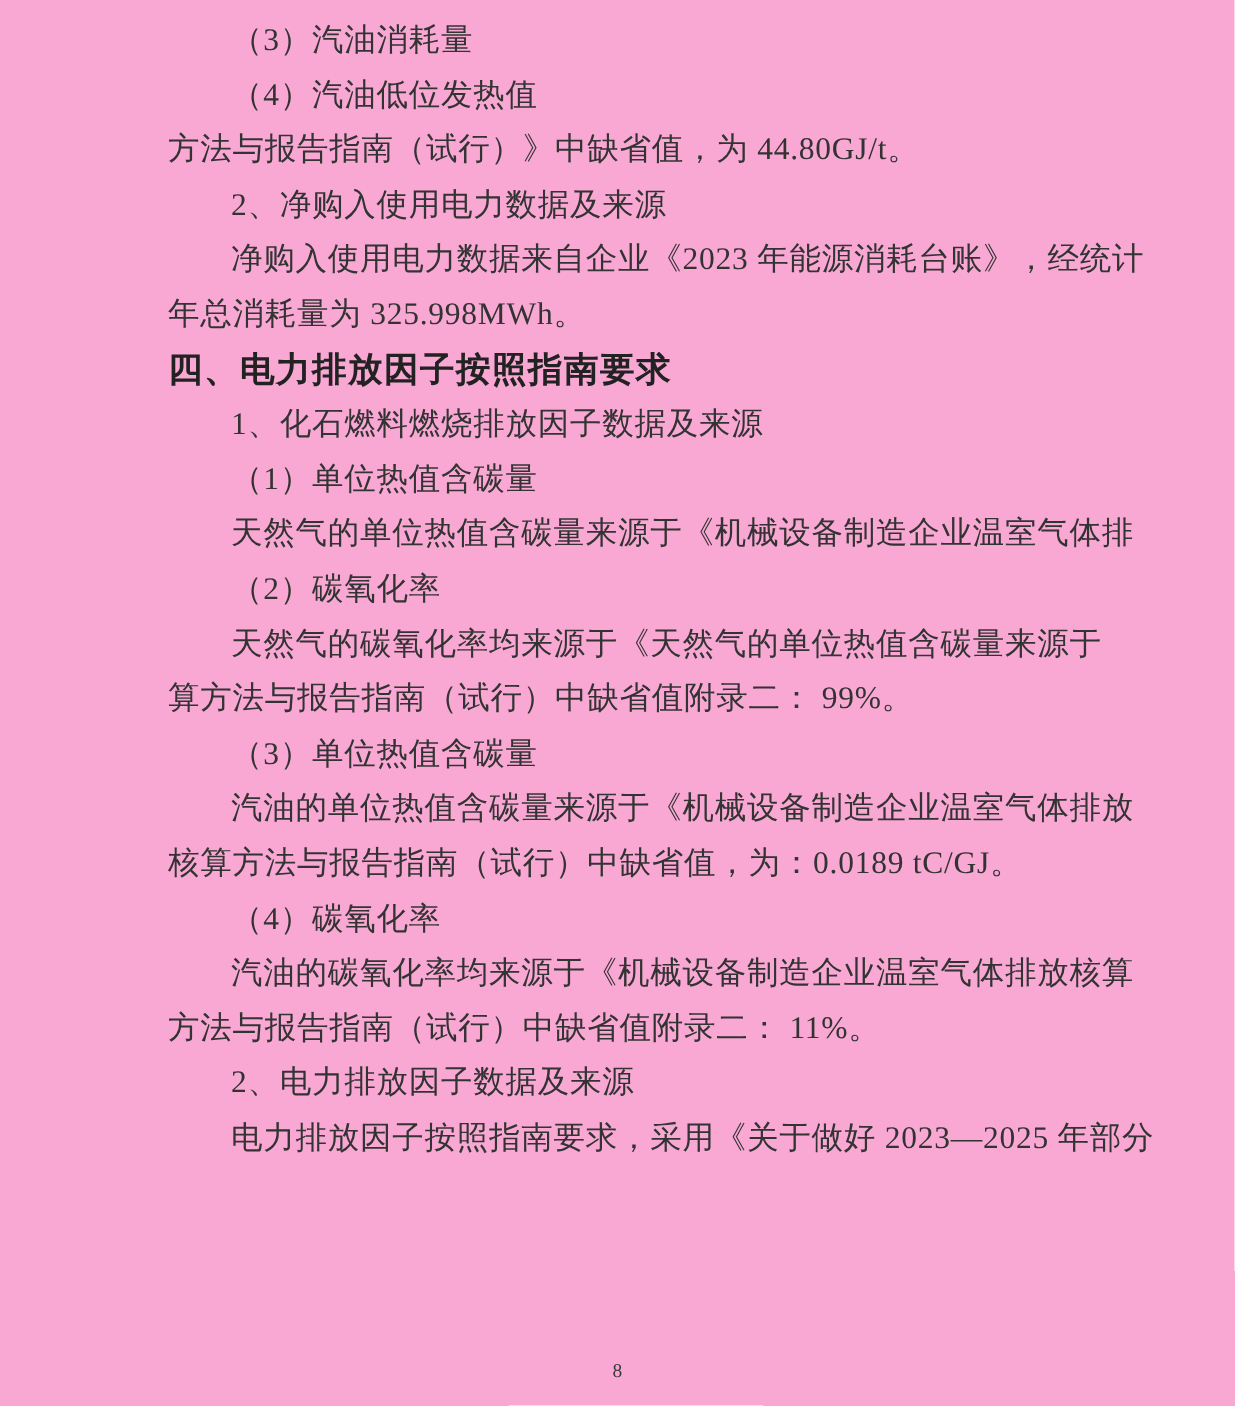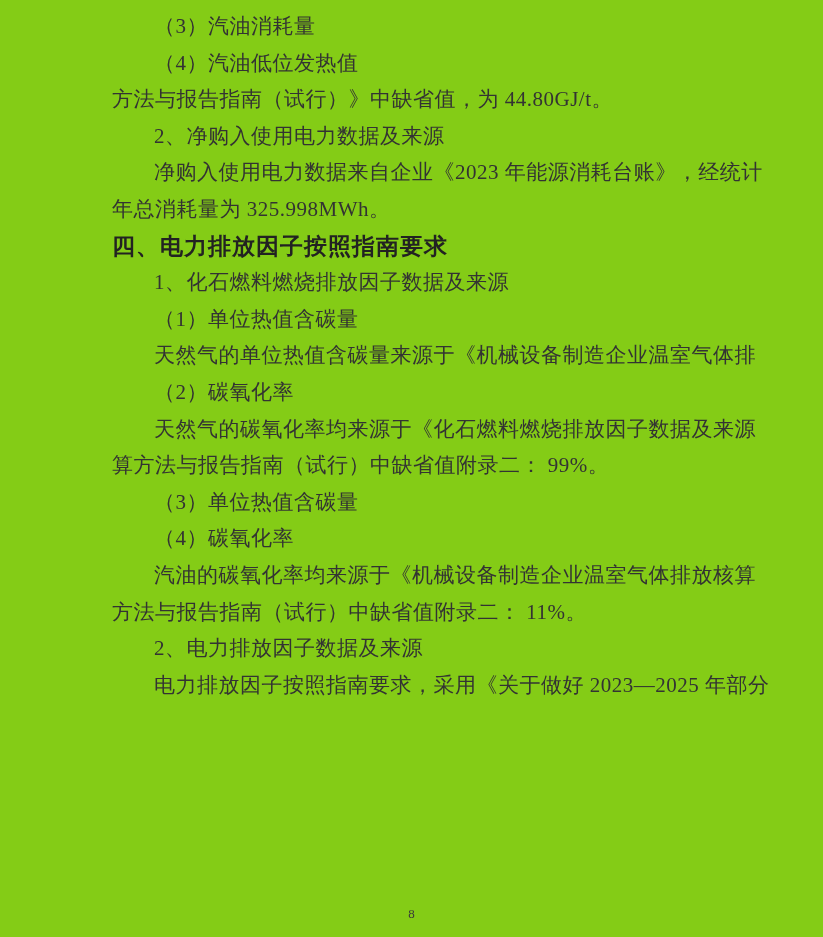--- a/index.html
+++ b/index.html
@@ -4,21 +4,21 @@
 <style>
   html, body {
     margin: 0;
     padding: 0;
     background: #ffffff;
   }
   .page {
     position: relative;
     width: 823px;
     height: 937px;
-    background: #84cc16;
+    background: #f9a8d4;
     overflow: hidden;
   }
   .content {
     position: absolute;
     left: 112px;
     top: 8px;
     width: 602px;
     font-family: "Liberation Serif", "DejaVu Serif", serif;
     font-size: 21px;
     line-height: 36.6px;
@@ -81,25 +81,29 @@
       <div class="block subitem">
         <div class="line first">（1）单位热值含碳量</div>
       </div>
       <div class="block para">
         <div class="line first">天然气的单位热值含碳量来源于《机械设备制造企业温室气体排</div>
       </div>
       <div class="block subitem">
         <div class="line first">（2）碳氧化率</div>
       </div>
       <div class="block para">
-        <div class="line first">天然气的碳氧化率均来源于《化石燃料燃烧排放因子数据及来源</div>
+        <div class="line first">天然气的碳氧化率均来源于《天然气的单位热值含碳量来源于</div>
         <div class="line">算方法与报告指南（试行）中缺省值附录二： 99%。</div>
       </div>
       <div class="block subitem">
         <div class="line first">（3）单位热值含碳量</div>
+      </div>
+      <div class="block para">
+        <div class="line first">汽油的单位热值含碳量来源于《机械设备制造企业温室气体排放</div>
+        <div class="line">核算方法与报告指南（试行）中缺省值，为：0.0189 tC/GJ。</div>
       </div>
       <div class="block subitem">
         <div class="line first">（4）碳氧化率</div>
       </div>
       <div class="block para">
         <div class="line first">汽油的碳氧化率均来源于《机械设备制造企业温室气体排放核算</div>
         <div class="line">方法与报告指南（试行）中缺省值附录二： 11%。</div>
       </div>
       <div class="block subitem">
         <div class="line first">2、电力排放因子数据及来源</div>

